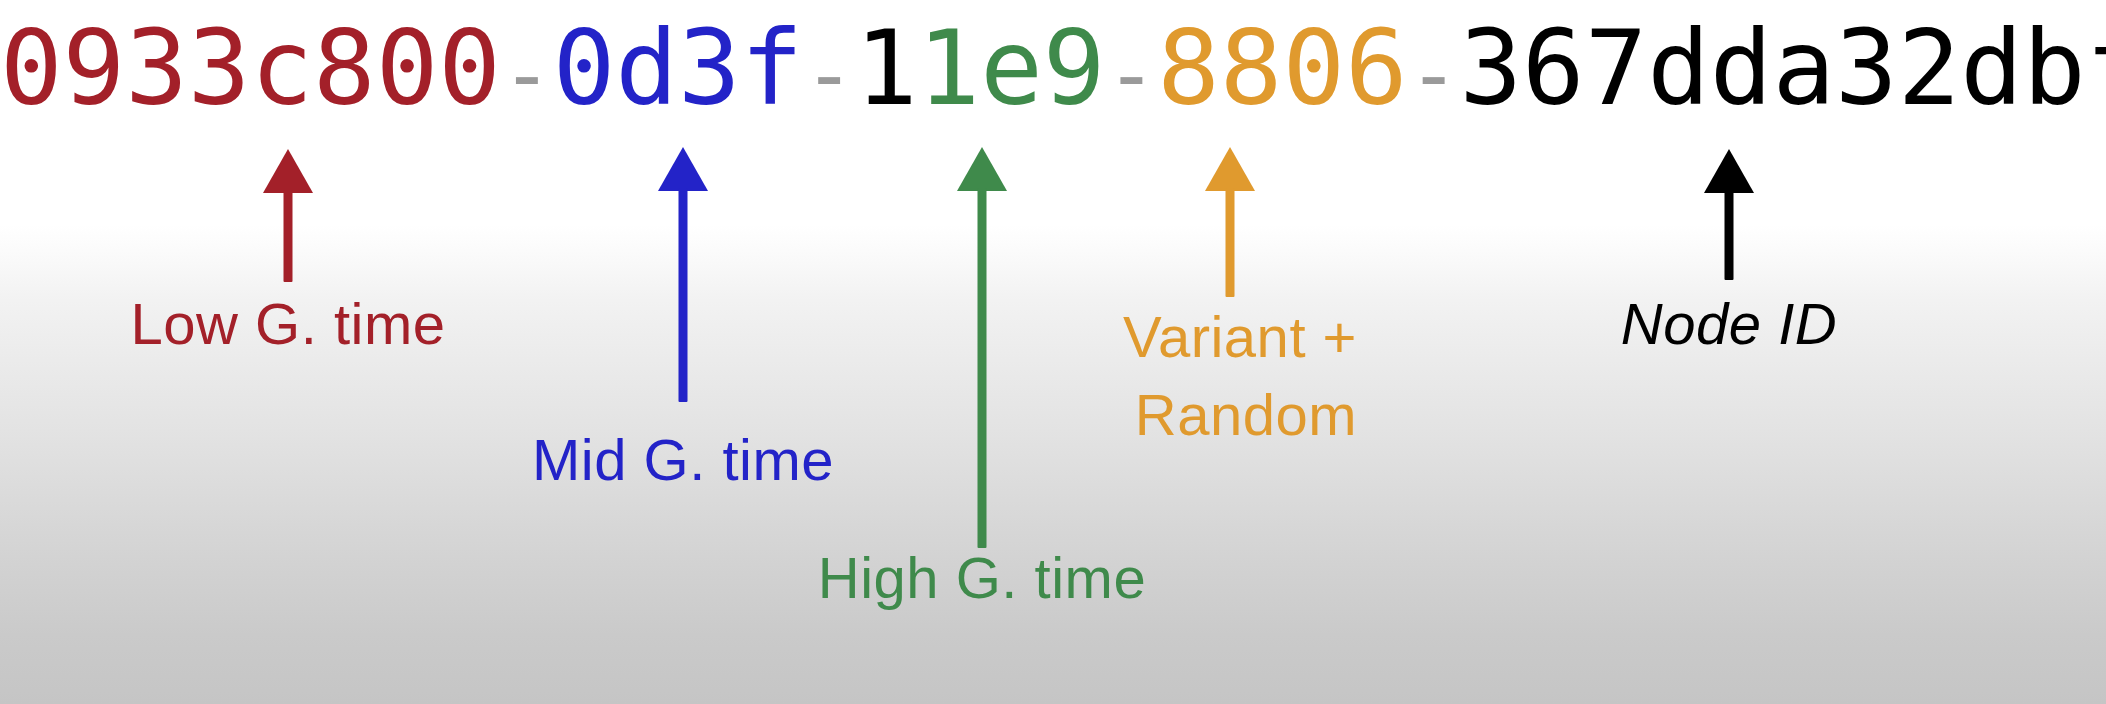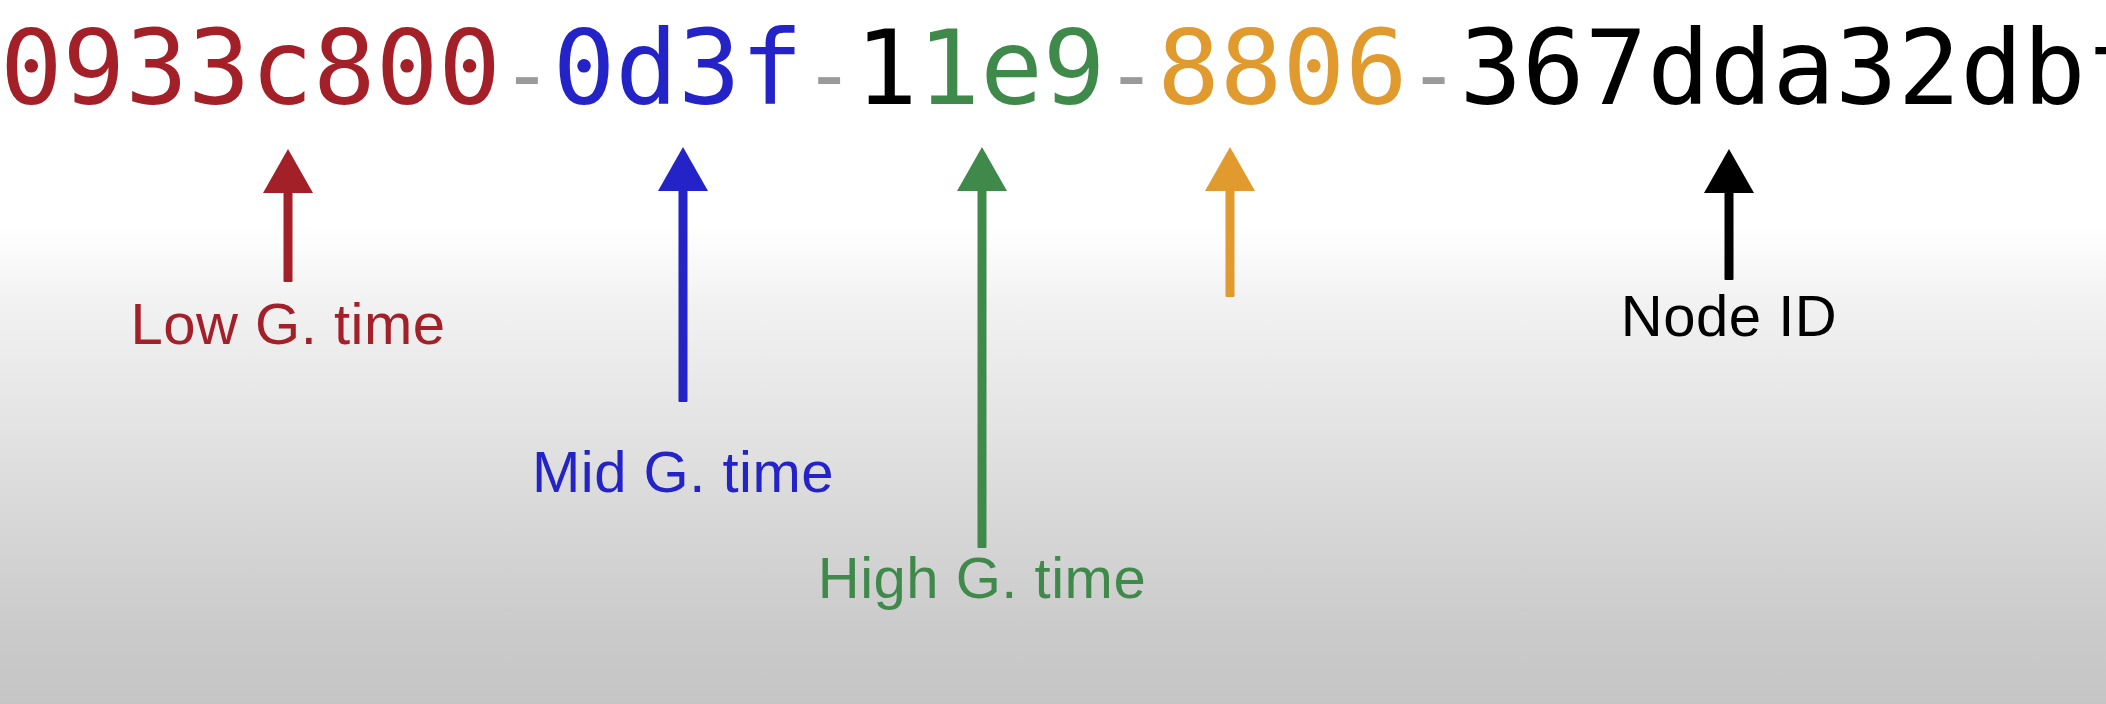--- a/index.html
+++ b/index.html
@@ -120,20 +120,24 @@
       <span class="head" style="border-bottom: 44px solid rgb(224, 154, 46);"></span>
       <span class="shaft" style="top: 40px; height: 109px; background: rgb(224, 154, 46);"></span>
     </div>
   <div class="arrow" id="arrow-node-id" style="left: 1729px; top: 150px;">
       <span class="head" style="border-bottom: 44px solid rgb(0, 0, 0);"></span>
       <span class="shaft" style="top: 40px; height: 90px; background: rgb(0, 0, 0);"></span>
     </div>
 
   <div class="label" id="label-low-g-time" style="left: 288px; top: 288px; color: rgb(163, 32, 41);">Low G. time</div>
 
-  <div class="label" id="label-mid-g-time" style="left: 683px; top: 436px; color: rgb(35, 35, 200);">Mid G. time</div>
+  <div class="label" id="label-mid-g-time" style="left: 683px; top: 424px; color: rgb(35, 35, 200);">Mid G. time</div>
 
   <div class="label" id="label-high-g-time" style="left: 982px; top: 542px; color: rgb(63, 138, 75);">High G. time</div>
 
+  <div class="label two-line" id="label-variant-random" style="left: 1240px; top: 298px; color: rgb(224, 154, 46);">
+    <div>Variant +</div>
+    <div>Random</div>
+  </div>
 
-  <div class="label" id="label-node-id" style="left: 1729px; top: 280px; color: rgb(0, 0, 0);">Node ID</div>
+  <div class="label" id="label-node-id" style="left: 1729px; top: 288px; color: rgb(0, 0, 0); font-style: italic;">Node ID</div>
 
 </div>
 
 </body></html>

